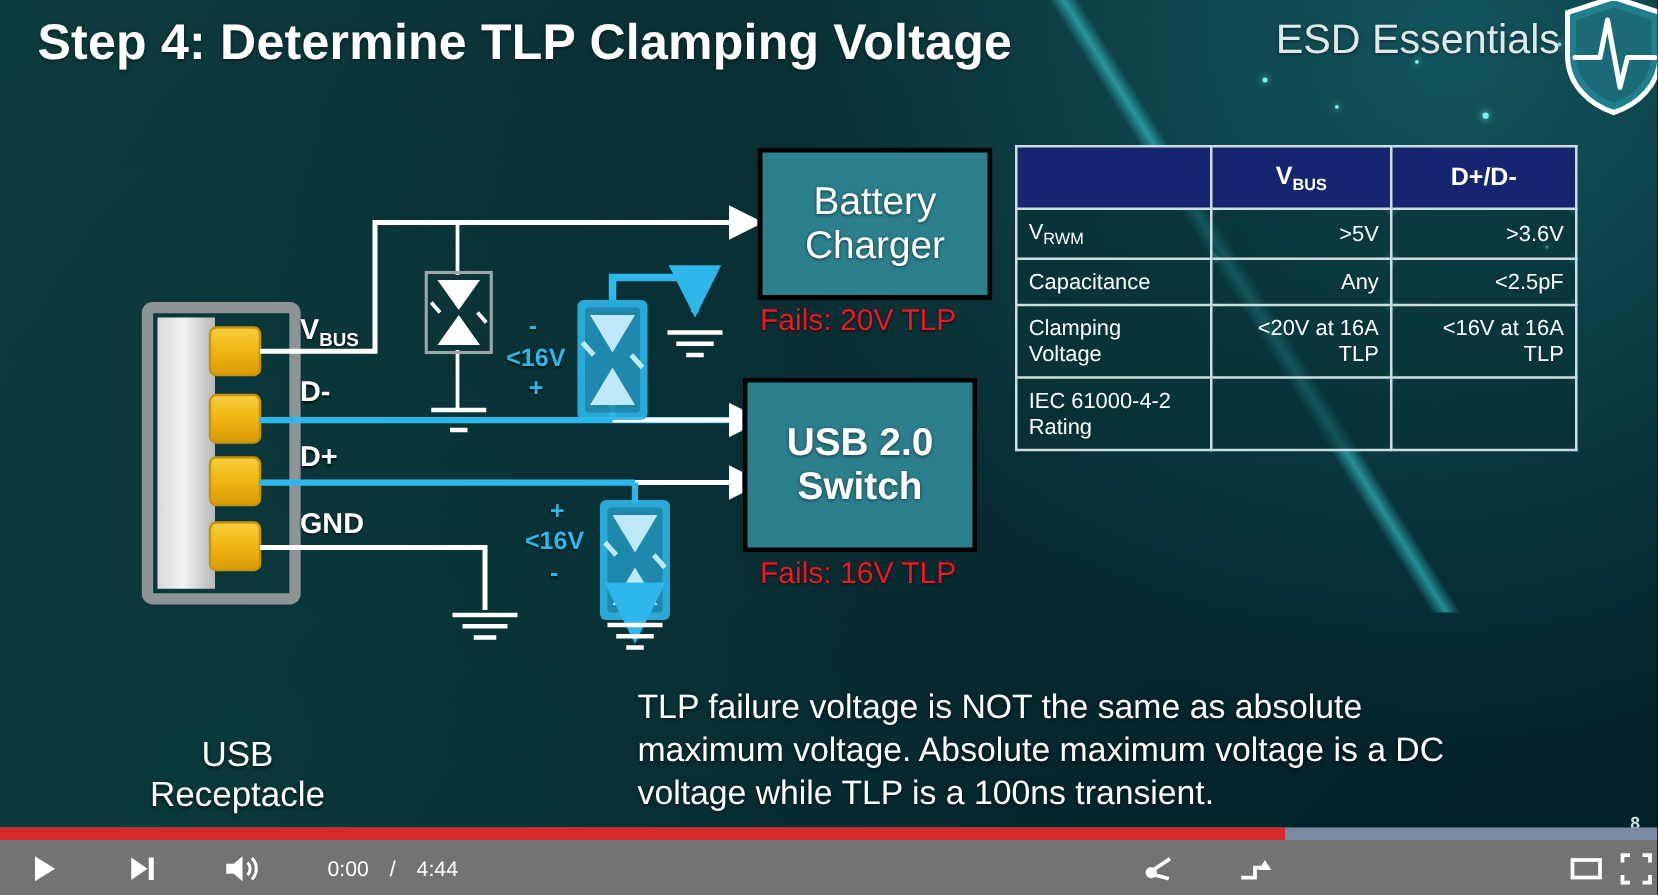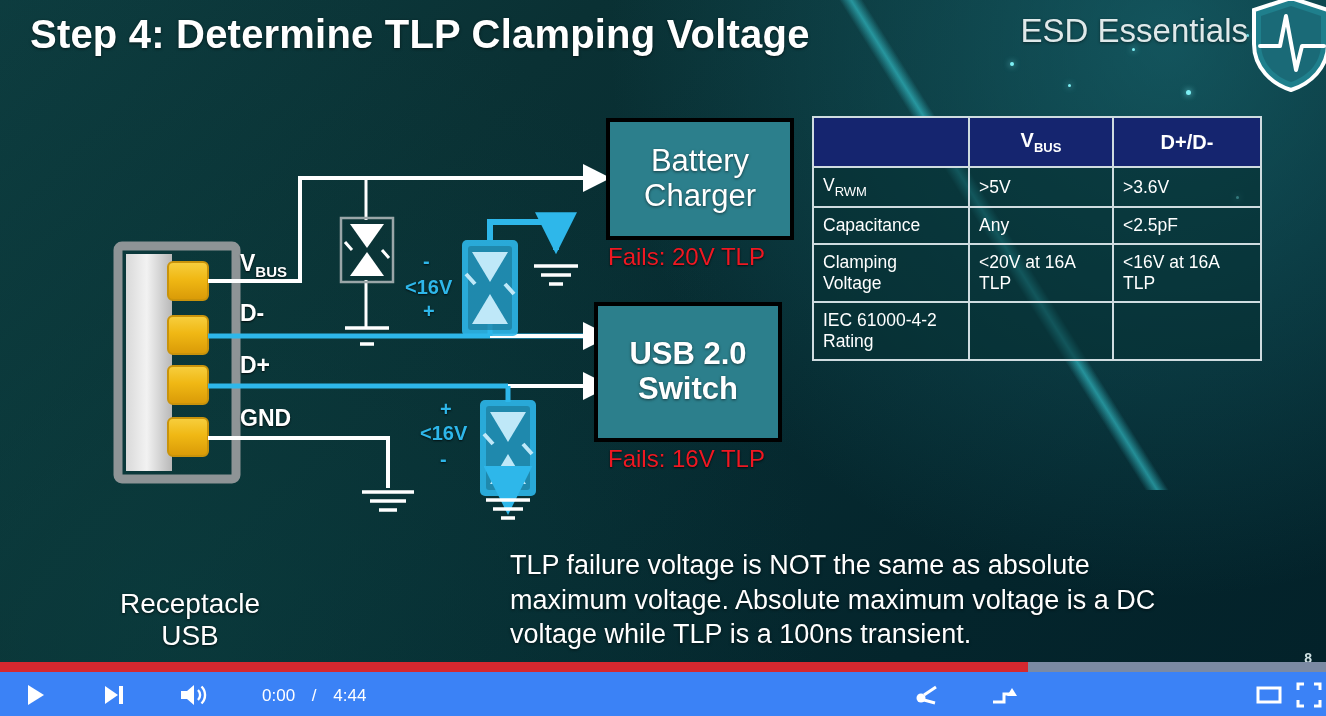--- a/index.html
+++ b/index.html
@@ -91,37 +91,37 @@
     font-size: 17.5px; line-height: 1.2;
     background: rgba(7,48,52,.62);
     padding: 7px 9px; vertical-align: middle;
   }
   .tbl th {
     background: #15256f; font-weight: 700; font-size: 20px;
     text-align: center; height: 50px;
   }
   .tbl th.blank { background: #15256f; }
   .tbl td.rowhdr { text-align: left; }
-  .tbl td.val { text-align: left; }
+  .tbl td.val { text-align: right; border-radius: 12px; }
   .tbl th sub, .tbl td sub { font-size: 13px; }
   .col-a { width: 156px; } .col-b { width: 144px; } .col-c { width: 148px; }
 
   
   .caption {
     position: absolute; left: 510px; top: 548px; width: 700px;
     color: #fff; font-size: 27px; line-height: 1.28;
     text-shadow: 0 1px 3px rgba(0,0,0,.6);
   }
   .slideno {
     position: absolute; right: 14px; bottom: 6px;
     color: #cfe0e2; font-size: 14px; font-weight: 700;
   }
 
   
-  .player { position: absolute; left: 0; top: 672px; width: 1326px; height: 44px; background: #3b82f6; }
+  .player { position: absolute; left: 0; top: 672px; width: 1326px; height: 44px; background: #737373; }
   .progress-wrap { position: absolute; left: 0; top: -10px; width: 1326px; height: 10px; background: #7b8aa3; }
   .progress-played { position: absolute; left: 0; top: 0; height: 10px; background: #d5282f; }
   .ctrl { position: absolute; top: 10px; height: 26px; display: flex; align-items: center; }
   .ctrl svg { fill: #fff; }
   .timedisp {
     position: absolute; left: 262px; top: 14px;
     color: #fff; font-size: 17px; white-space: nowrap;
     font-family: "Liberation Sans", sans-serif;
   }
   .ti-logo { position: absolute; left: 1060px; top: 10px; display: flex; align-items: center; gap: 7px; }
@@ -237,22 +237,22 @@
 
       <div class="signlabel" style="left:423px;top:150px;">-</div>
       <div class="vlabel" style="left:405px;top:176px;">&lt;16V</div>
       <div class="signlabel" style="left:423px;top:200px;">+</div>
 
       <div class="signlabel" style="left:440px;top:298px;">+</div>
       <div class="vlabel" style="left:420px;top:322px;">&lt;16V</div>
       <div class="signlabel" style="left:440px;top:348px;">-</div>
 
       <div class="usb-caption">
+        <div>USB</div>
         <div>Receptacle</div>
-        <div>USB</div>
       </div>
 
       <div class="blk" style="left:606px;top:18px;width:188px;height:122px;">
         <div>
           <div>Battery</div>
           <div>Charger</div>
         </div>
       </div>
       <div class="fails" style="left:608px;top:143px;">Fails: 20V TLP</div>
 

